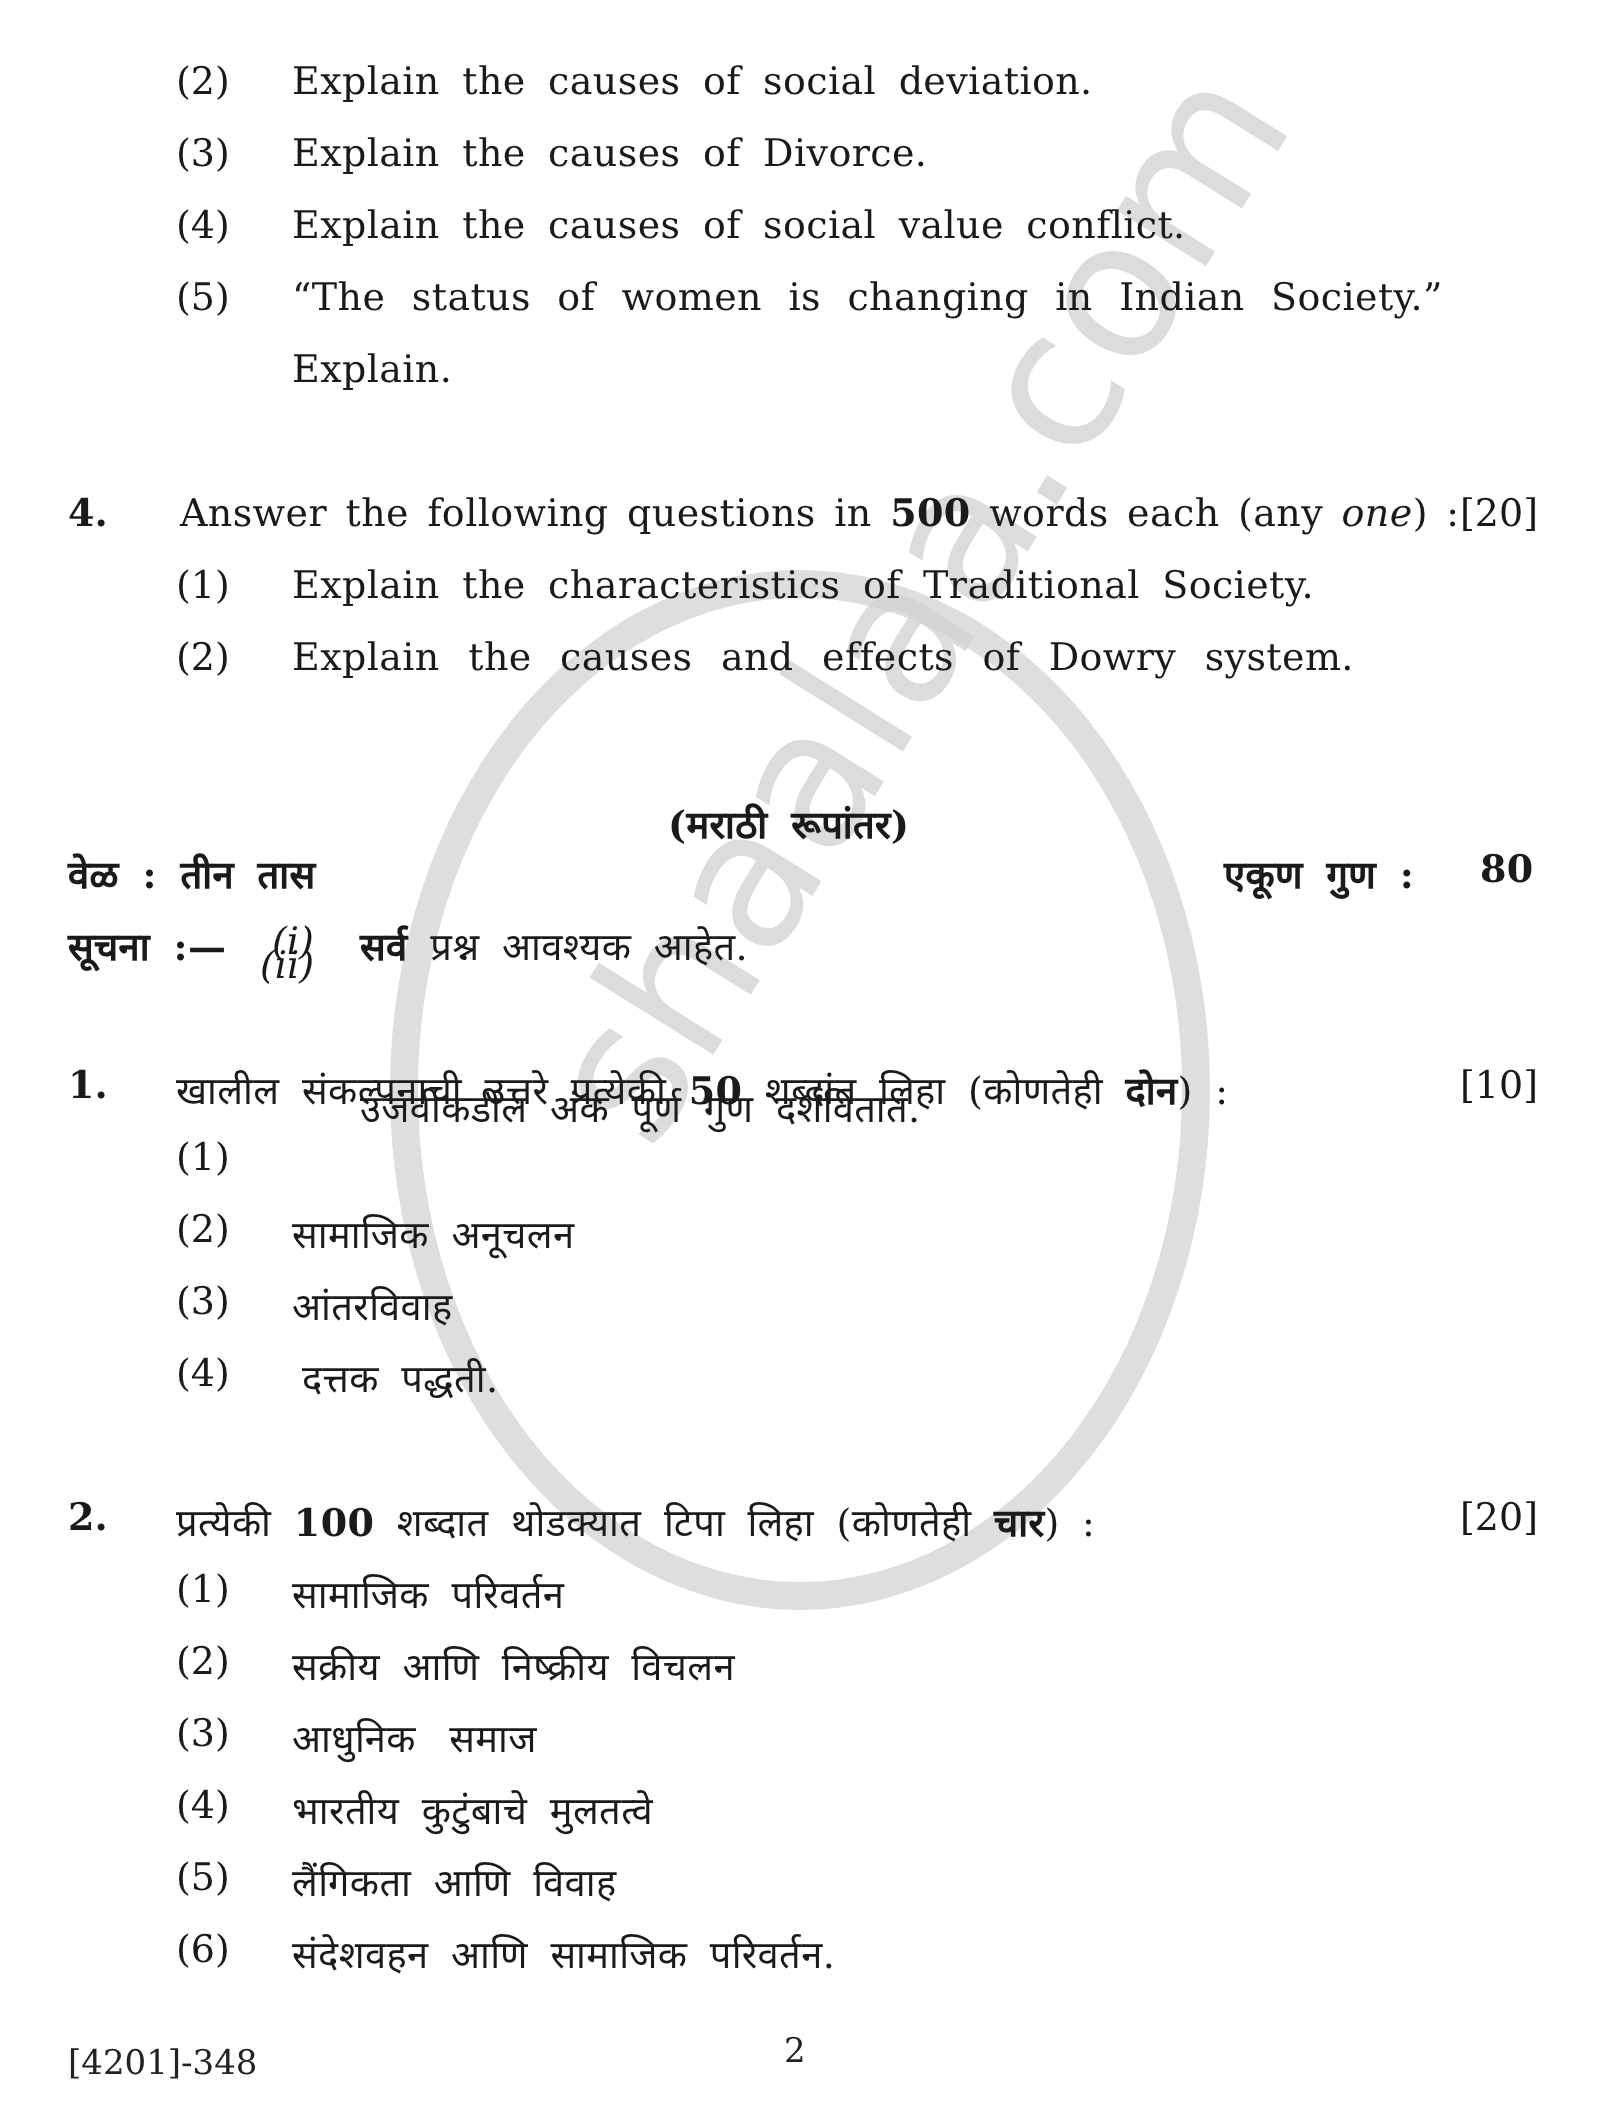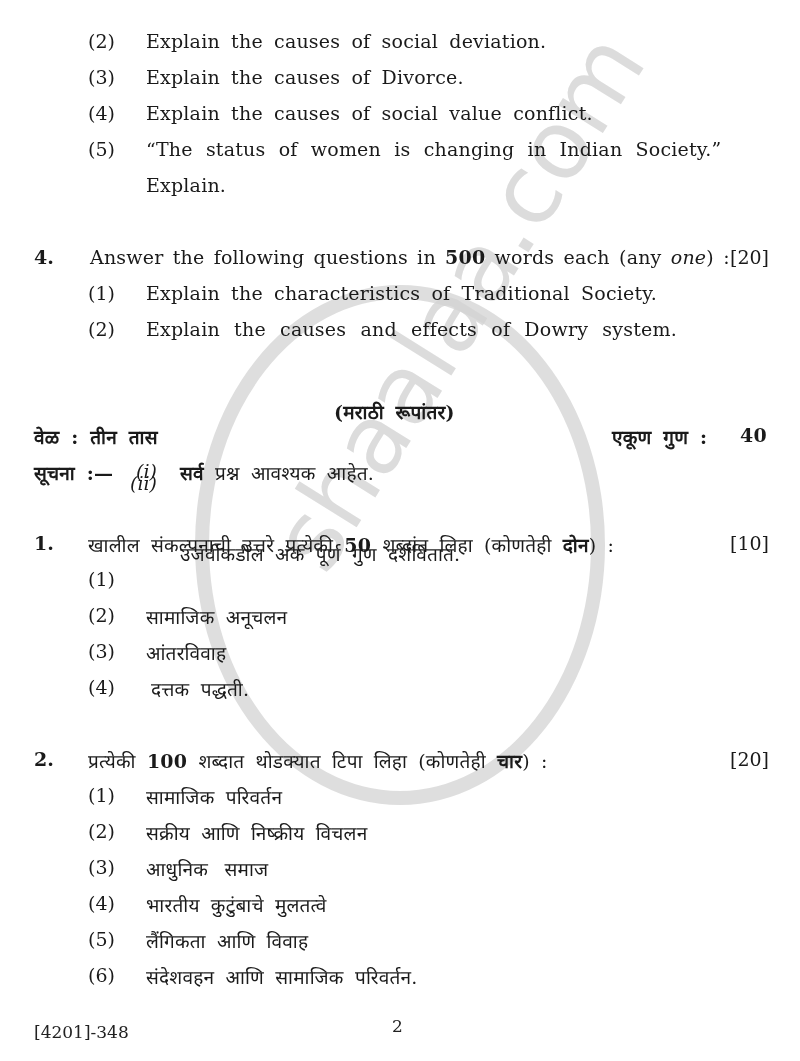--- a/index.html
+++ b/index.html
@@ -89,21 +89,21 @@
   <span class="num" style="left:88px; top:282px;">(1)</span>
   <span class="line" style="left:146px; top:282px;">Explain the characteristics of Traditional Society.</span>
 
   <span class="num" style="left:88px; top:318px;">(2)</span>
   <span class="line" style="left:146px; top:318px; word-spacing:8px;">Explain the causes and effects of Dowry system.</span>
 
   <span class="line bold" style="left:334px; top:388px;margin-top:11px;">(मराठी रूपांतर)</span>
 
   <span class="line bold" style="left:34px; top:424px;">वेळ : तीन तास</span>
   <span class="line bold" style="left:612px; top:424px;">एकूण गुण :</span>
-  <span class="line bold" style="left:740px; top:424px;">40</span>
+  <span class="line bold" style="left:740px; top:424px;">80</span>
 
   <span class="line bold" style="left:34px; top:460px;">सूचना :—</span>
   <span class="num ital" style="left:136px; top:460px;">(i)</span>
   <span class="line" style="left:180px; top:460px;text-align:right;"><span class="bold">सर्व</span> <span>प्रश्न आवश्यक आहेत.</span></span>
 
   <span class="num ital" style="left:130px; top:472px;">(ii)</span>
   <span class="line" style="left:180px; top:496px;margin-top:45px;">उजवीकडील अंक पूर्ण गुण दर्शवितात.</span>
 
   <span class="num qnum" style="left:34px; top:532px;">1.</span>
   <span class="line" style="left:88px; top:532px;"><span>खालील संकल्पनाची उत्तरे प्रत्येकी</span> <span class="bold">50</span> <span>शब्दांत लिहा (कोणतेही</span> <span class="bold">दोन</span><span>) :</span></span>

